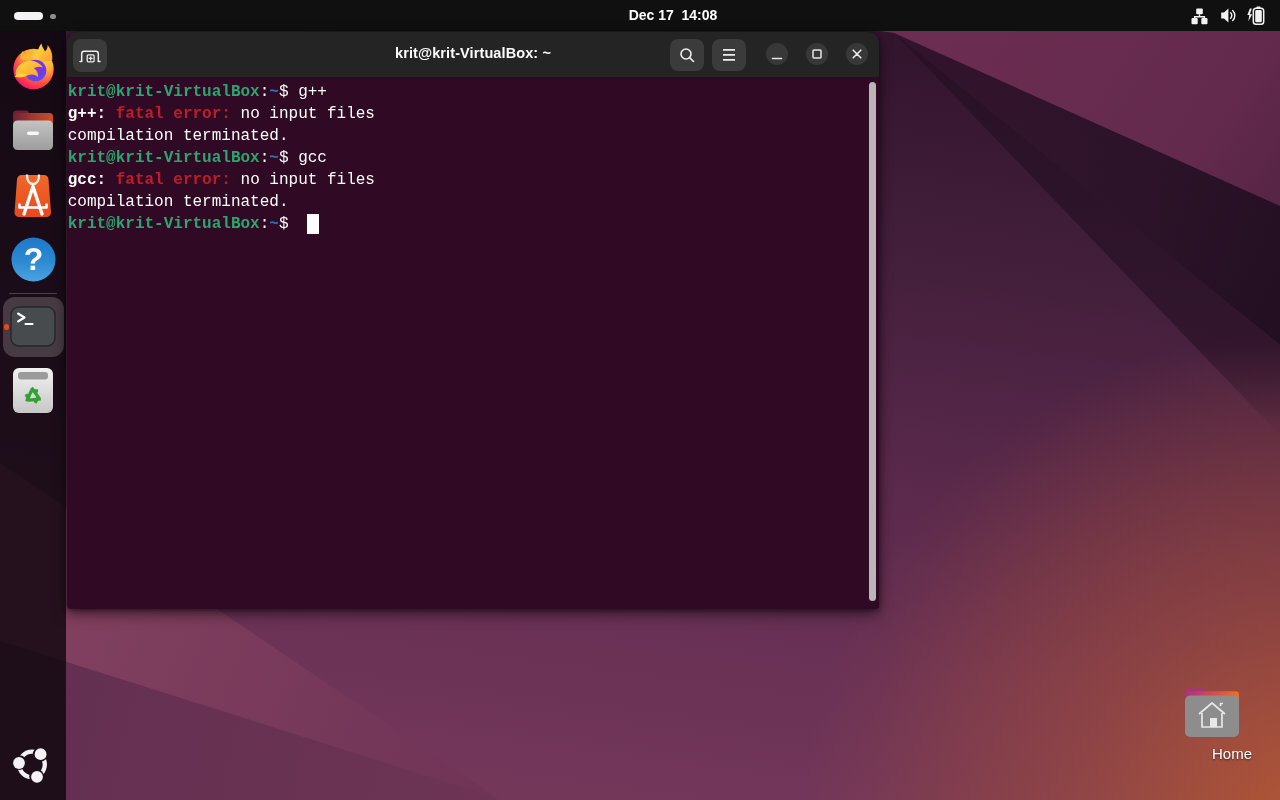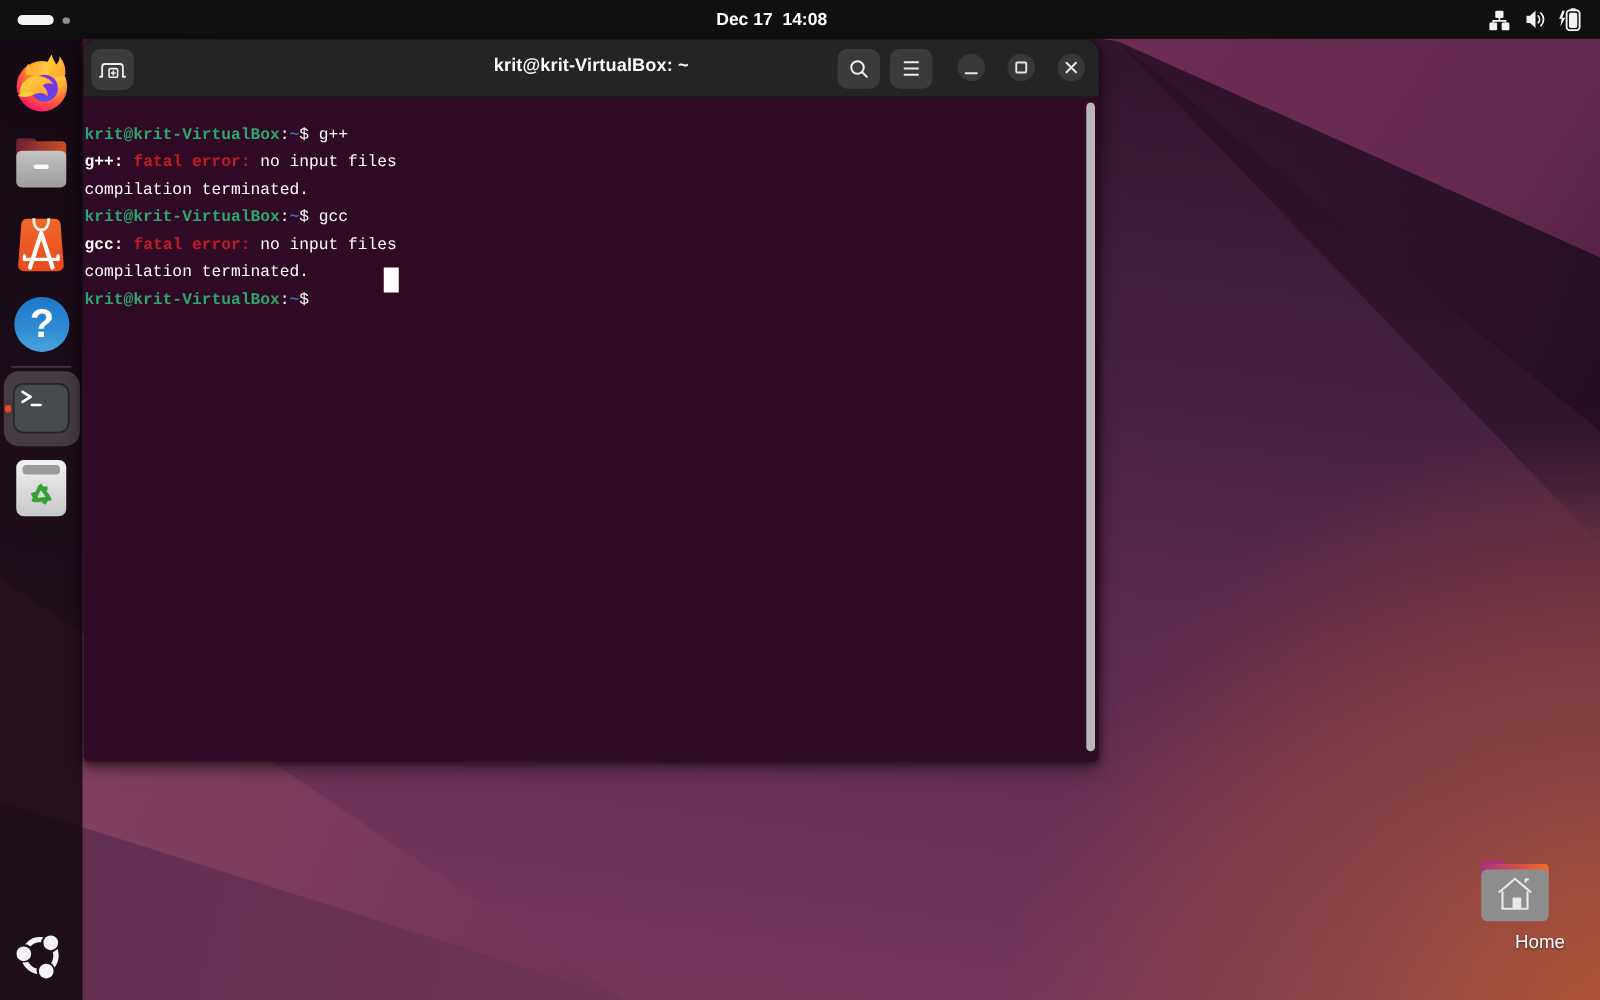--- a/index.html
+++ b/index.html
@@ -60,21 +60,21 @@
   <polygon points="894,33 1280,206 1280,345" fill="url(#gBand)"></polygon>
   <polygon points="894,33 1280,345 1280,435" fill="url(#gBandFade)"></polygon>
 
   <polygon points="0,463 497,798 0,641" fill="url(#gBright)"></polygon>
   <polygon points="0,641 497,798 497,800 0,800" fill="url(#gLeftDark)"></polygon>
 </svg>
 
 <div class="abs" style="left:0;top:0;width:1280px;height:31px;background:#101010;"></div>
 <div class="abs" style="left:14px;top:12px;width:29px;height:8px;border-radius:4px;background:#f4f2f4;"></div>
 <div class="abs" style="left:50px;top:13.5px;width:5.5px;height:5.5px;border-radius:50%;background:#8f8f8f;"></div>
-<div class="abs" style="left:573px;top:0;width:200px;height:31px;line-height:31px;color:#ffffff;font-size:14px;font-weight:bold;">Dec 17&nbsp; 14:08</div>
+<div class="abs" style="left:573px;top:0;width:200px;height:31px;line-height:31px;text-align:center;color:#ffffff;font-size:14px;font-weight:bold;">Dec 17&nbsp; 14:08</div>
 
 <svg class="abs" style="left:1191px;top:7.5px" width="17" height="17" viewBox="0 0 17 17">
   <g fill="#f2f2f2" stroke="none">
     <rect x="5.2" y="0.5" width="6.6" height="5.8" rx="1"></rect>
     <rect x="0.5" y="10" width="6.2" height="6.2" rx="1"></rect>
     <rect x="10.3" y="10" width="6.2" height="6.2" rx="1"></rect>
   </g>
   <path d="M8.5 6.3 V8.7 M3.6 10 V8.7 H13.4 V10" stroke="#f2f2f2" stroke-width="1.4" fill="none"></path>
 </svg>
 
@@ -244,21 +244,21 @@
           <rect x="7" y="7" width="8" height="8" rx="1" stroke="#e8e8e8" stroke-width="1.5" fill="none"></rect>
         </svg>
     </div>
     <div class="abs" style="left:779px;top:11px;width:22px;height:22px;border-radius:50%;background:#383838;">
       <svg width="22" height="22" viewBox="0 0 22 22">
           <path d="M7.2 7.2 L14.8 14.8 M14.8 7.2 L7.2 14.8" stroke="#e8e8e8" stroke-width="1.6" stroke-linecap="round"></path>
         </svg>
     </div>
   </div>
 
-  <pre style="position:absolute;left:0.7px;top:49px;font-family:'Liberation Mono',monospace;font-size:13px;line-height:22px;color:#ffffff;margin-top:16px;"><span style="color:#2aa76e;font-weight:bold">krit@krit-VirtualBox</span>:<span style="color:#3170b2;font-weight:bold">~</span>$ g++
+  <pre style="position:absolute;left:0.7px;top:49px;font-family:'Liberation Mono',monospace;font-size:16px;line-height:22px;color:#ffffff;"><span style="color:#2aa76e;font-weight:bold">krit@krit-VirtualBox</span>:<span style="color:#3170b2;font-weight:bold">~</span>$ g++
 <b>g++: <span style="color:#c01c28">fatal error: </span></b>no input files
 compilation terminated.
 <span style="color:#2aa76e;font-weight:bold">krit@krit-VirtualBox</span>:<span style="color:#3170b2;font-weight:bold">~</span>$ gcc
 <b>gcc: <span style="color:#c01c28">fatal error: </span></b>no input files
 compilation terminated.
 <span style="color:#2aa76e;font-weight:bold">krit@krit-VirtualBox</span>:<span style="color:#3170b2;font-weight:bold">~</span>$ </pre>
 
   <div class="abs" style="left:240px;top:182px;width:11.5px;height:19.5px;background:#ffffff;"></div>
 
   <div class="abs" style="left:802px;top:50px;width:6.5px;height:519px;border-radius:3.5px;background:#b9b5b8;"></div>

